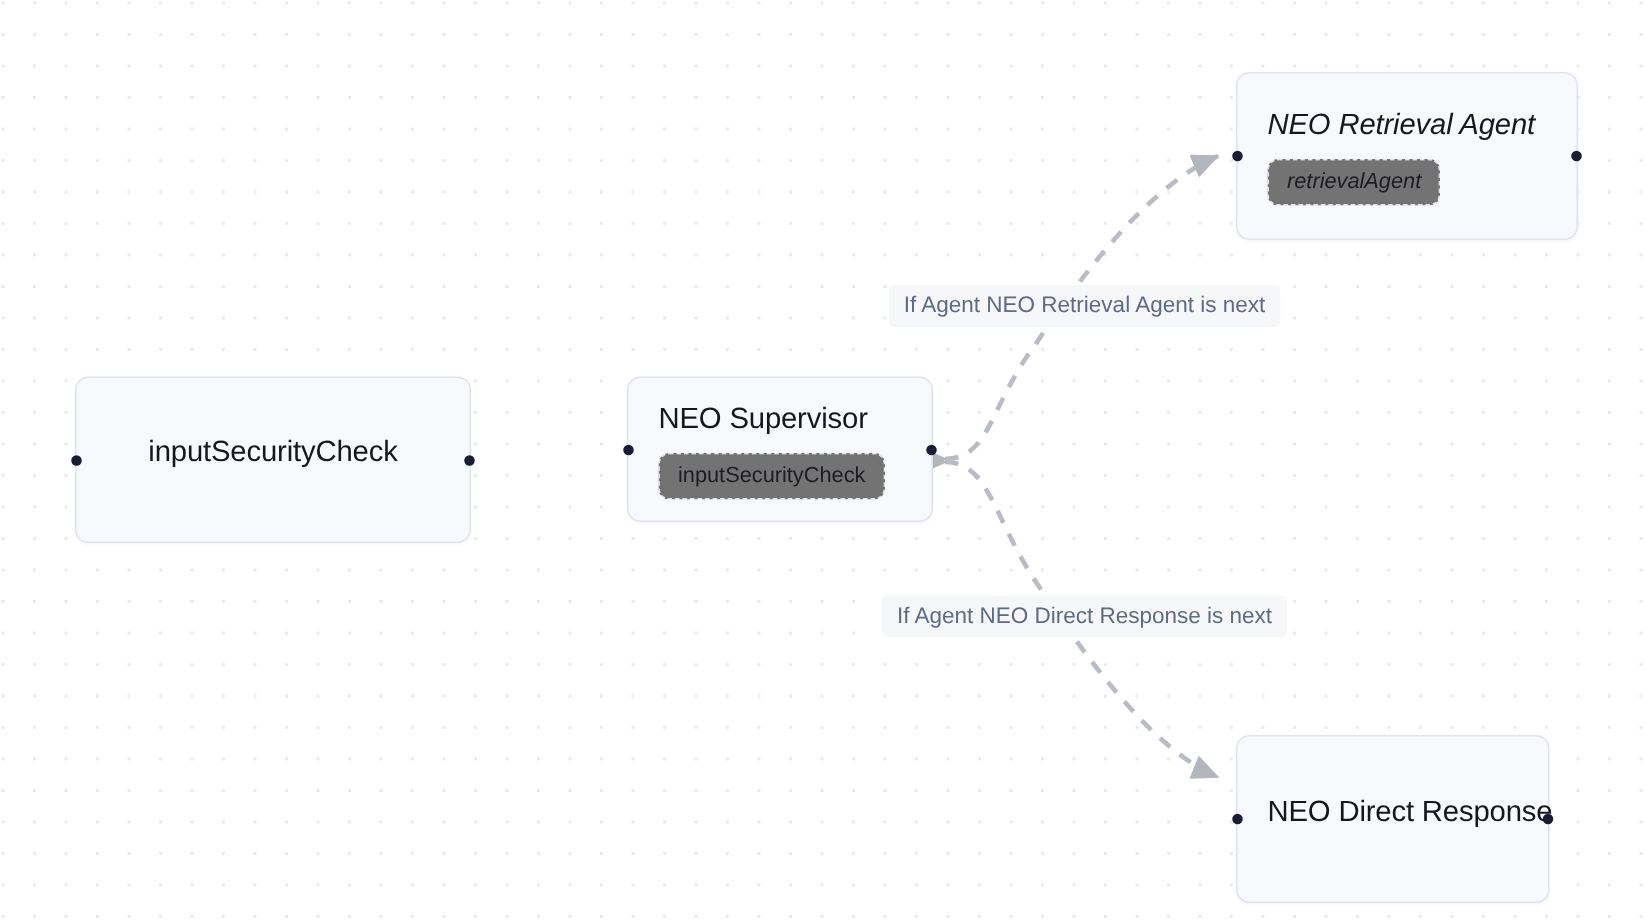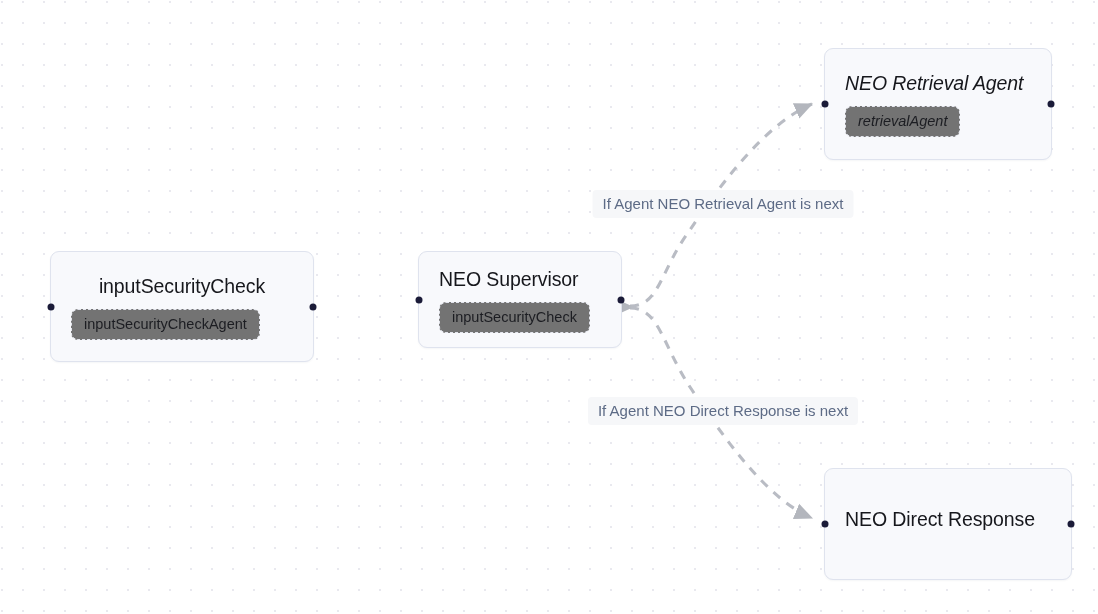--- a/index.html
+++ b/index.html
@@ -108,40 +108,39 @@
       </marker>
     </defs>
 
     <path d="M 630 306 C 660 306, 660 270, 690 230 C 720 185, 765 124, 812 104" fill="none" stroke="#b9bcc4" stroke-width="3.1" stroke-dasharray="9 8" stroke-linecap="butt" marker-end="url(#arrow-head)" marker-start="url(#arrow-tail)"></path>
 
     <path d="M 630 308 C 660 308, 662 346, 692 390 C 723 437, 768 500, 812 518" fill="none" stroke="#b9bcc4" stroke-width="3.1" stroke-dasharray="9 8" stroke-linecap="butt" marker-end="url(#arrow-head)" marker-start="url(#arrow-tail)"></path>
   </svg>
 
   <div class="node" style="left:50px; top:251px; width:264px; height:111px;align-items:center;">
     <div class="node-title">inputSecurityCheck</div>
-    <div class="node-badge">inputSecurityCheckAgent</div>
     <div class="handle left"></div>
     <div class="handle right"></div>
   </div>
 
   <div class="node" style="left:418px; top:251px; width:204px; height:97px;">
     <div class="node-title">NEO Supervisor</div>
     <div class="node-badge">inputSecurityCheck</div>
     <div class="handle left"></div>
     <div class="handle right"></div>
   </div>
 
   <div class="node" style="left:824px; top:48px; width:228px; height:112px;font-style:italic;">
     <div class="node-title">NEO Retrieval Agent</div>
     <div class="node-badge">retrievalAgent</div>
     <div class="handle left"></div>
     <div class="handle right"></div>
   </div>
 
-  <div class="node" style="left:824px; top:468px; width:248px; height:112px;">
+  <div class="node" style="left:824px; top:490px; width:209px; height:112px;">
     <div class="node-title">NEO Direct Response</div>
     <div class="handle left"></div>
     <div class="handle right"></div>
   </div>
 
   <div class="edge-label" style="left:723px; top:204px;">If Agent NEO Retrieval Agent is next</div>
 
   <div class="edge-label" style="left:723px; top:411px;text-align:right;">If Agent NEO Direct Response is next</div>
 
 </div>

